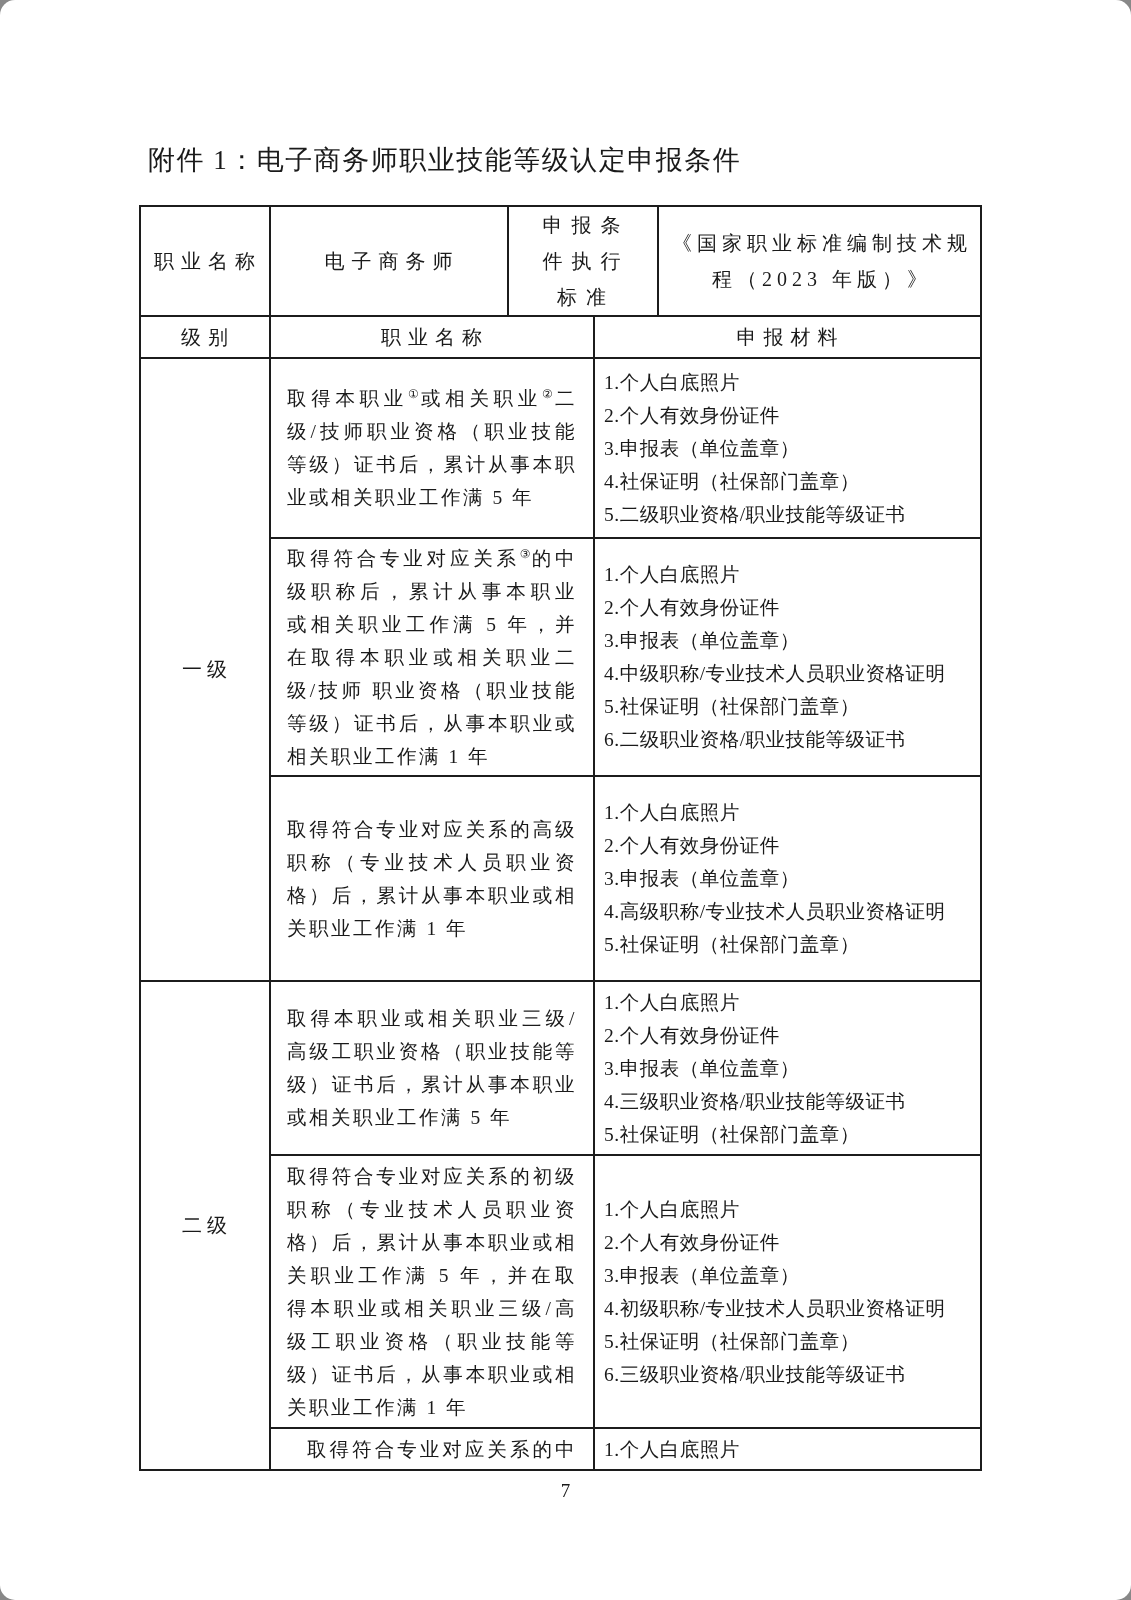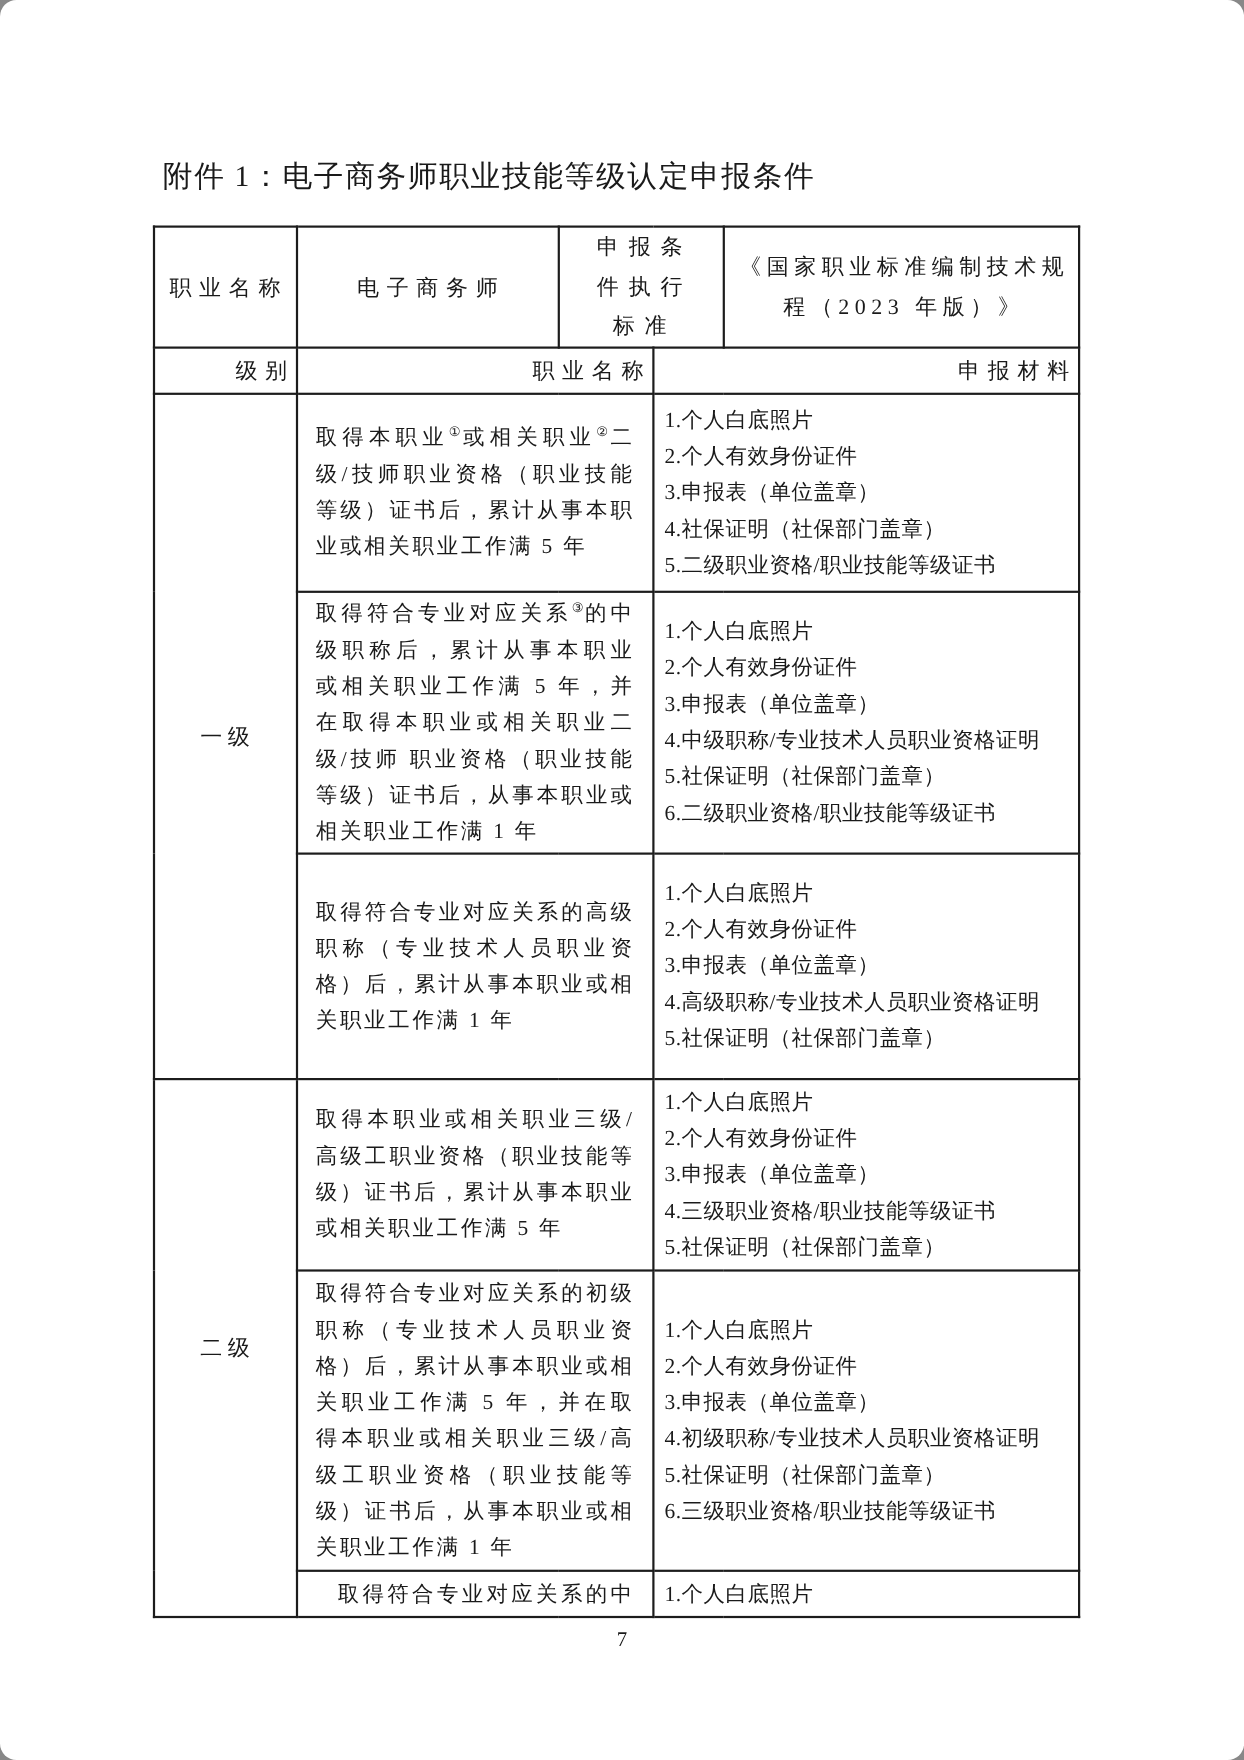--- a/index.html
+++ b/index.html
@@ -38,21 +38,21 @@
   .hdr, .sub, .lvl {
     text-align: center;
     vertical-align: middle;
     font-size: 20px;
   }
   .hdr-occ-label, .hdr-occ-value, .sub td, .sub-cell { letter-spacing: 7px; }
   .hdr-occ-label { letter-spacing: 7px; padding-left: 7px; }
   .hdr-occ-value { letter-spacing: 7px; padding-left: 7px; text-align: center; }
   .hdr-std-label { letter-spacing: 9px; padding: 0 14px 0 20px; line-height: 36px; }
   .hdr-std-value { letter-spacing: 5px; padding: 0 8px 0 13px; line-height: 36px; }
-  .sub-cell { padding-left: 7px; text-align: right; }
+  .sub-cell { padding-left: 7px; }
   .lvl { letter-spacing: 5px; padding-left: 5px; }
   
   .cond {
     font-size: 19.5px;
     line-height: 33px;
     letter-spacing: 2.5px;
     text-align: justify;
     text-justify: inter-character;
     vertical-align: middle;
     padding: 2px 16px;

